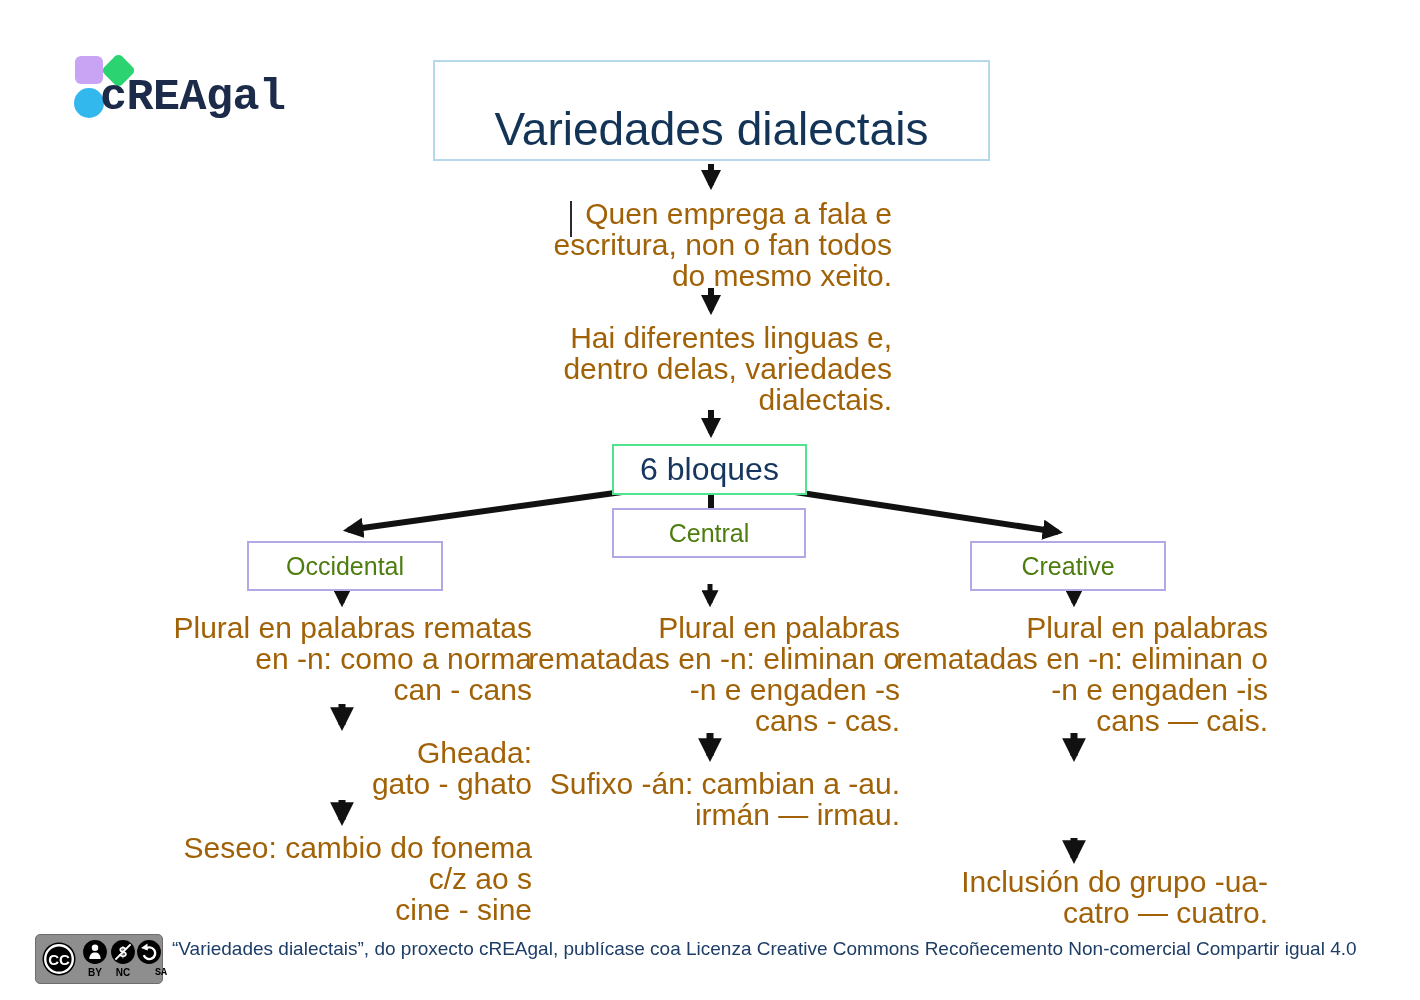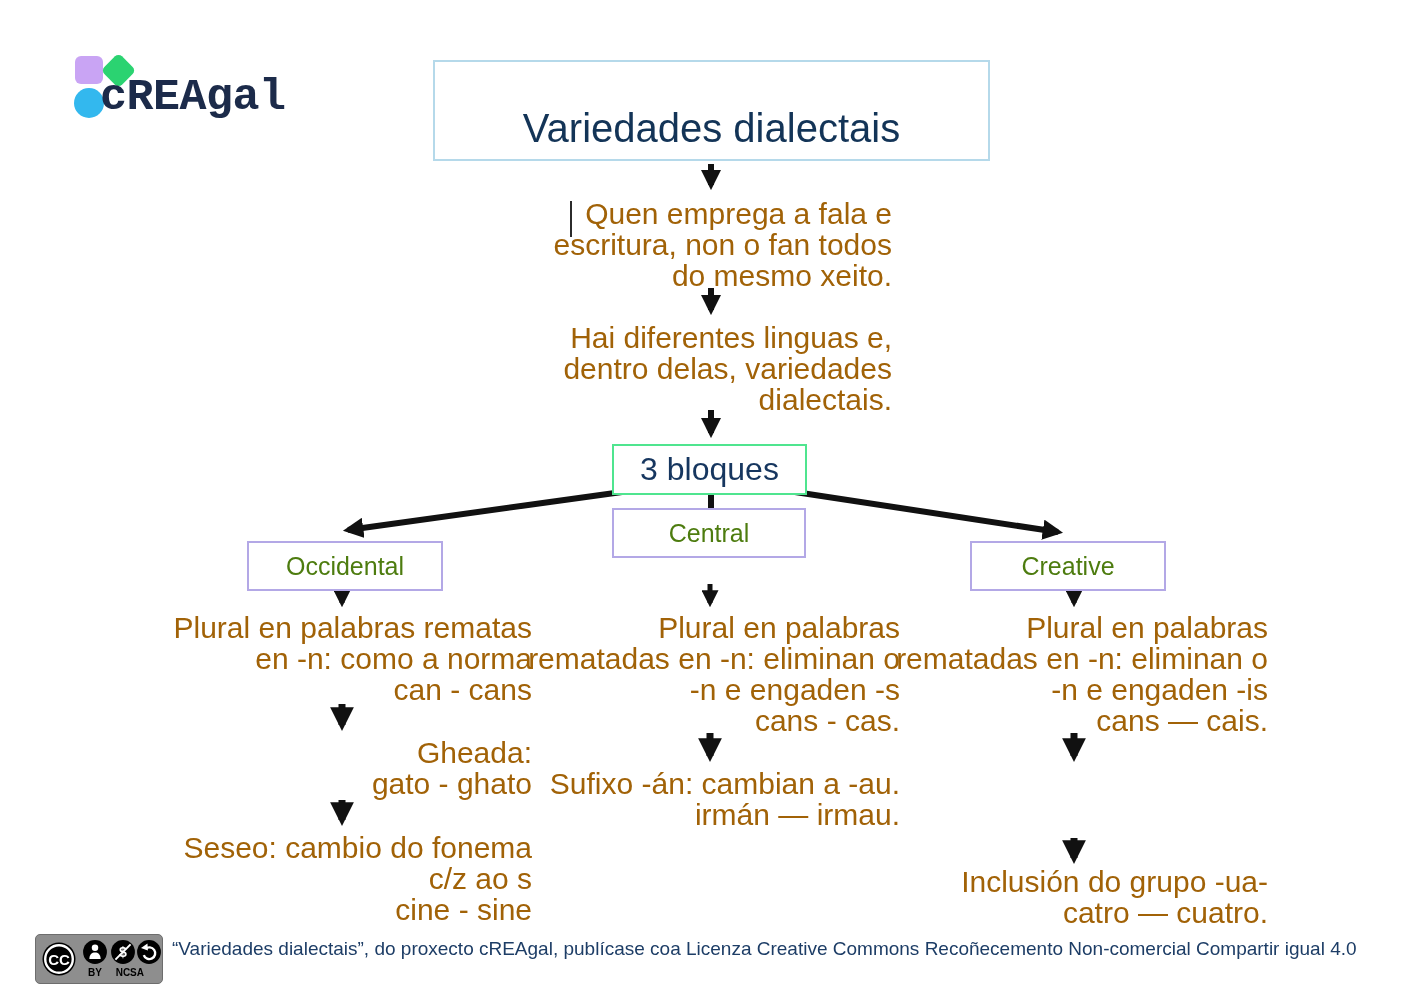--- a/index.html
+++ b/index.html
@@ -18,21 +18,21 @@
   .logo-square{left:75px;top:56px;width:28px;height:28px;border-radius:6px;background:#c9a4f4;}
   .logo-diamond{left:106px;top:58px;width:25px;height:25px;border-radius:5px;background:#2bd371;transform:rotate(45deg);}
   .logo-circle{left:74px;top:88px;width:30px;height:30px;border-radius:50%;background:#33b8ee;}
   .logo-text{left:100px;top:72px;font-size:45px;font-weight:600;letter-spacing:-0.5px;color:#1c2b4a;font-family:Liberation Mono, monospace;}
   
   .title-box{
     left:433px;top:60px;width:553px;height:97px;
     border:2px solid #b5d9ea;background:#ffffff;
     display:flex;align-items:center;justify-content:center;
   }
-  .title-box span{font-size:40px;font-weight:500;color:#133457;margin-top:36px;}
+  .title-box span{font-size:46px;font-weight:500;color:#133457;margin-top:36px;}
   
   .bloques-box{
     left:612px;top:444px;width:191px;height:47px;
     border:2px solid #4fe58f;background:#ffffff;
     display:flex;align-items:center;justify-content:center;
   }
   .bloques-box span{font-size:32px;color:#16365f;}
   .branch-box{
     border:2px solid #b3a8e6;background:#ffffff;
     display:flex;align-items:center;justify-content:center;
@@ -60,21 +60,21 @@
     left:35px;top:934px;width:126px;height:48px;
     background:#8e8e8e;border:1px solid #6d6d6d;border-radius:5px;
   }
   .cc-main{position:absolute;left:5px;top:6px;width:36px;height:36px;}
   .cc-small{position:absolute;top:4px;width:26px;height:26px;}
   .cc-by{left:46px;} .cc-nc{left:74px;} .cc-sa{left:100px;}
   .cc-label{
     position:absolute;top:32px;width:26px;text-align:center;
     font-size:10px;font-weight:bold;color:#000;
   }
-  .lab-by{left:46px;} .lab-nc{left:74px;} .lab-sa{left:88px;}
+  .lab-by{left:46px;} .lab-nc{left:74px;} .lab-sa{left:112px;font-family:Liberation Mono, monospace;}
   .footer-text{
     left:172px;top:938px;width:1260px;
     font-size:19px;color:#1d3d66;white-space:nowrap;overflow:hidden;
   }
 </style>
 </head>
 <body>
 
 <div id="canvas">
 
@@ -117,21 +117,21 @@
 
   <div class="abs caret"></div>
   <div class="abs txt intro1">Quen emprega a fala e
 escritura, non o fan todos
 do mesmo xeito.</div>
   <div class="abs txt intro2">Hai diferentes linguas e,
 dentro delas, variedades
 dialectais.</div>
 
   <div class="abs bloques-box">
-    <span>3 bloques</span>
+    <span>6 bloques</span>
   </div>
 
   <div class="abs branch-box box-occ">
     <span>Occidental</span>
   </div>
   <div class="abs branch-box box-cen">
     <span>Central</span>
   </div>
   <div class="abs branch-box box-ori">
     <span>Creative</span>

